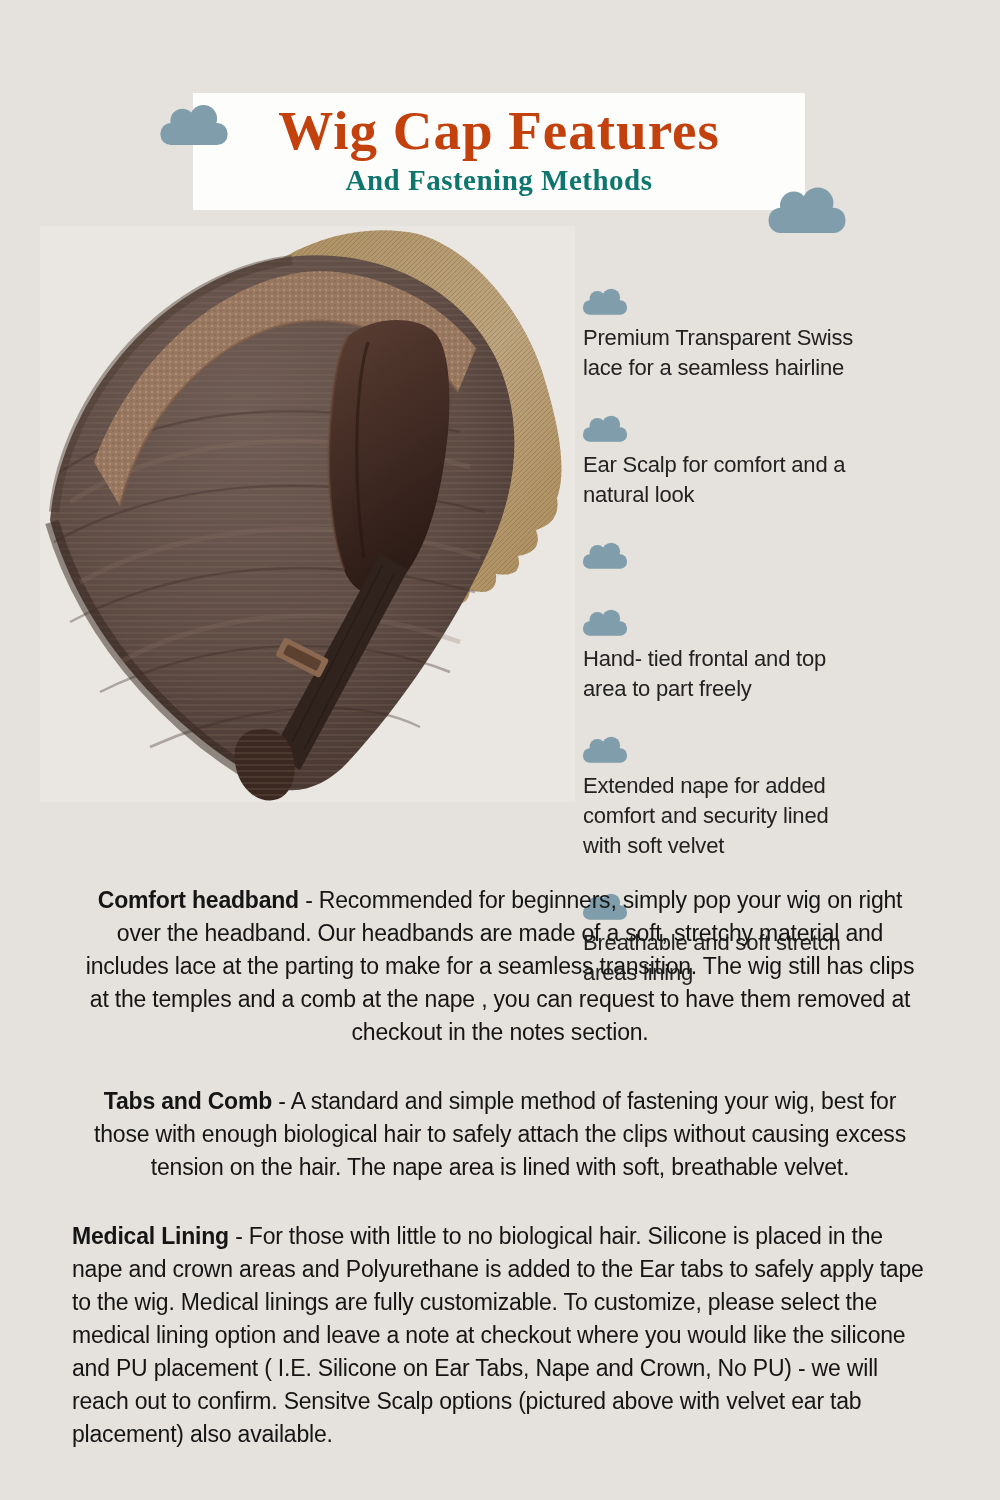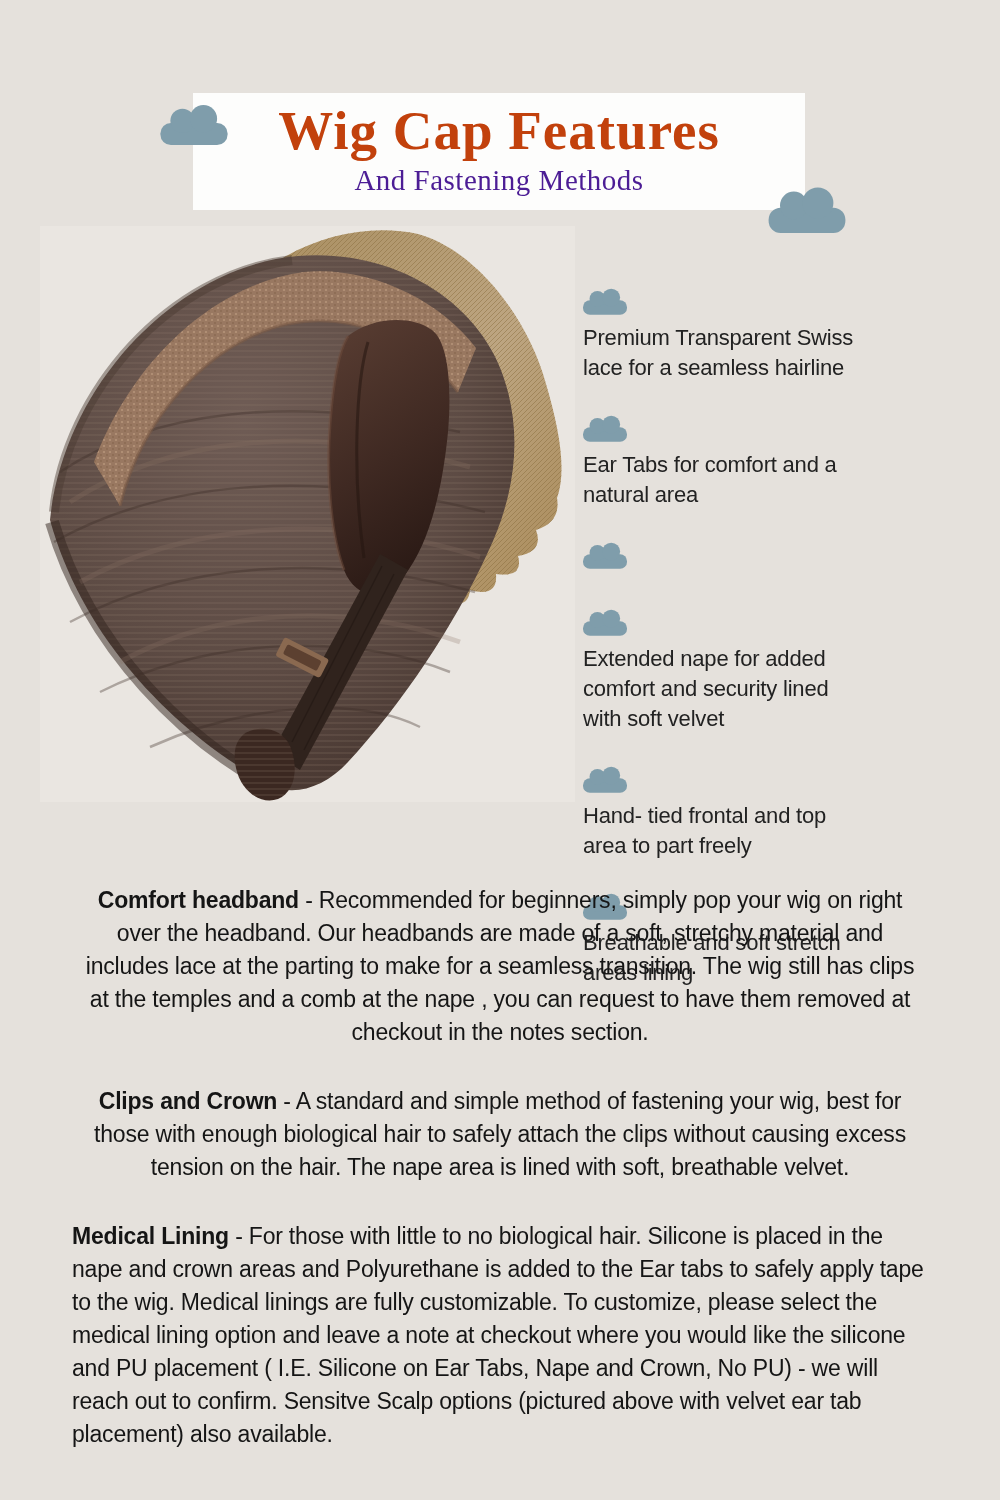--- a/index.html
+++ b/index.html
@@ -21,22 +21,22 @@
     background: #fdfdfc;
     text-align: center; z-index: 1;
   }
   .page-title {
     font-family: "Liberation Serif", serif;
     font-size: 55px; line-height: 64px; font-weight: 600;
     letter-spacing: 1px; color: #c2410c; margin-top: 6px;
   }
   .page-subtitle {
     font-family: "Liberation Serif", serif;
-    font-size: 29px; line-height: 34px; font-weight: 400;
-    letter-spacing: 0.5px; color: #4c1d95;
+    font-size: 29px; line-height: 34px; font-weight: 700;
+    letter-spacing: 0.5px; color: #0f766e;
   }
   .cloud { position: absolute; z-index: 2; }
   .cloud svg { display:block; width:100%; height:100%; }
   .cloud-tl { left: 160px; top: 103px; width: 68px; height: 42px; }
   .cloud-br { left: 765px; top: 185px; width: 84px; height: 48px; }
 
   
   .photo-backdrop {
     position: absolute; left: 40px; top: 226px;
     width: 535px; height: 576px;
@@ -201,70 +201,70 @@
     <li class="feature-item">
       <span class="bullet-cloud">
         <svg viewBox="0 0 64 40">
             <g fill="#7f9dab">
               <rect x="0" y="19" width="64" height="21" rx="10"></rect>
               <circle cx="21" cy="17" r="11.5"></circle>
               <circle cx="41" cy="15" r="13"></circle>
             </g>
           </svg>
       </span>
-      <span class="feature-text w2">Ear Tabs for comfort and a natural area</span>
-    </li>
-    <li class="feature-item">
-      <span class="bullet-cloud">
-        <svg viewBox="0 0 64 40">
-            <g fill="#7f9dab">
-              <rect x="0" y="19" width="64" height="21" rx="10"></rect>
-              <circle cx="21" cy="17" r="11.5"></circle>
-              <circle cx="41" cy="15" r="13"></circle>
-            </g>
-          </svg>
-      </span>
+      <span class="feature-text w2">Ear Scalp for comfort and a natural look</span>
+    </li>
+    <li class="feature-item">
+      <span class="bullet-cloud">
+        <svg viewBox="0 0 64 40">
+            <g fill="#7f9dab">
+              <rect x="0" y="19" width="64" height="21" rx="10"></rect>
+              <circle cx="21" cy="17" r="11.5"></circle>
+              <circle cx="41" cy="15" r="13"></circle>
+            </g>
+          </svg>
+      </span>
+    </li>
+    <li class="feature-item">
+      <span class="bullet-cloud">
+        <svg viewBox="0 0 64 40">
+            <g fill="#7f9dab">
+              <rect x="0" y="19" width="64" height="21" rx="10"></rect>
+              <circle cx="21" cy="17" r="11.5"></circle>
+              <circle cx="41" cy="15" r="13"></circle>
+            </g>
+          </svg>
+      </span>
+      <span class="feature-text w4">Hand- tied frontal and top area to part freely</span>
     </li>
     <li class="feature-item">
       <span class="bullet-cloud">
         <svg viewBox="0 0 64 40">
             <g fill="#7f9dab">
               <rect x="0" y="19" width="64" height="21" rx="10"></rect>
               <circle cx="21" cy="17" r="11.5"></circle>
               <circle cx="41" cy="15" r="13"></circle>
             </g>
           </svg>
       </span>
       <span class="feature-text w5">Extended nape for added comfort and security lined with soft velvet</span>
-    </li>
-    <li class="feature-item">
-      <span class="bullet-cloud">
-        <svg viewBox="0 0 64 40">
-            <g fill="#7f9dab">
-              <rect x="0" y="19" width="64" height="21" rx="10"></rect>
-              <circle cx="21" cy="17" r="11.5"></circle>
-              <circle cx="41" cy="15" r="13"></circle>
-            </g>
-          </svg>
-      </span>
-      <span class="feature-text w4">Hand- tied frontal and top area to part freely</span>
     </li>
     <li class="feature-item">
       <span class="bullet-cloud">
         <svg viewBox="0 0 64 40">
             <g fill="#7f9dab">
               <rect x="0" y="19" width="64" height="21" rx="10"></rect>
               <circle cx="21" cy="17" r="11.5"></circle>
               <circle cx="41" cy="15" r="13"></circle>
             </g>
           </svg>
       </span>
       <span class="feature-text w6">Breathable and soft stretch areas lining</span>
     </li>
   </ul>
 
   <div class="paragraphs">
     <p class="para para-center"><b>Comfort headband</b><span> - Recommended for beginners, simply pop your wig on right over the headband. Our headbands are made of a soft, stretchy material and includes lace at the parting to make for a seamless transition. The wig still has clips at the temples and a comb at the nape , you can request to have them removed at checkout in the notes section.</span></p>
-    <p class="para para-center"><b>Clips and Crown</b><span> - A standard and simple method of fastening your wig, best for those with enough biological hair to safely attach the clips without causing excess tension on the hair. The nape area is lined with soft, breathable velvet.</span></p>
+    <p class="para para-center"><b>Tabs and Comb</b><span> - A standard and simple method of fastening your wig, best for those with enough biological hair to safely attach the clips without causing excess tension on the hair. The nape area is lined with soft, breathable velvet.</span></p>
     <p class="para para-left"><b>Medical Lining</b><span> - For those with little to no biological hair. Silicone is placed in the nape and crown areas and Polyurethane is added to the Ear tabs to safely apply tape to the wig. Medical linings are fully customizable. To customize, please select the medical lining option and leave a note at checkout where you would like the silicone and PU placement ( I.E. Silicone on Ear Tabs, Nape and Crown, No PU) - we will reach out to confirm. Sensitve Scalp options (pictured above with velvet ear tab placement) also available.</span></p>
   </div>
 
 </div>
 
 </body></html>

